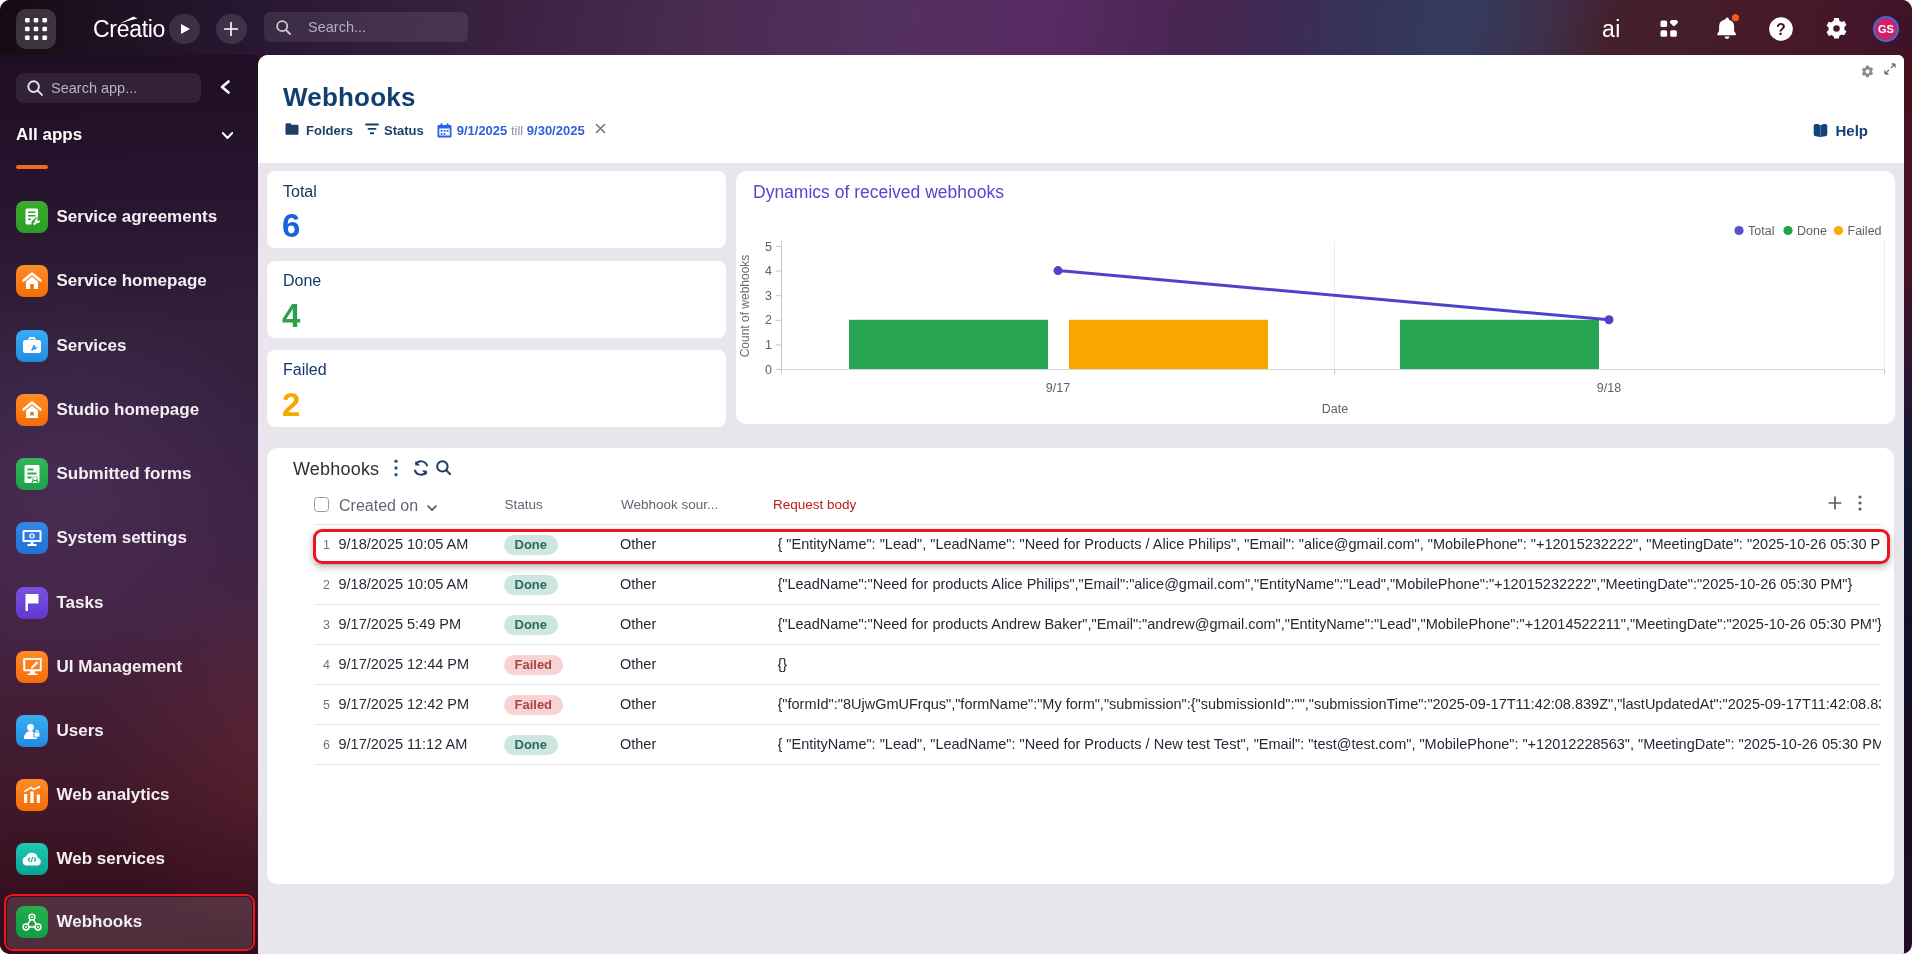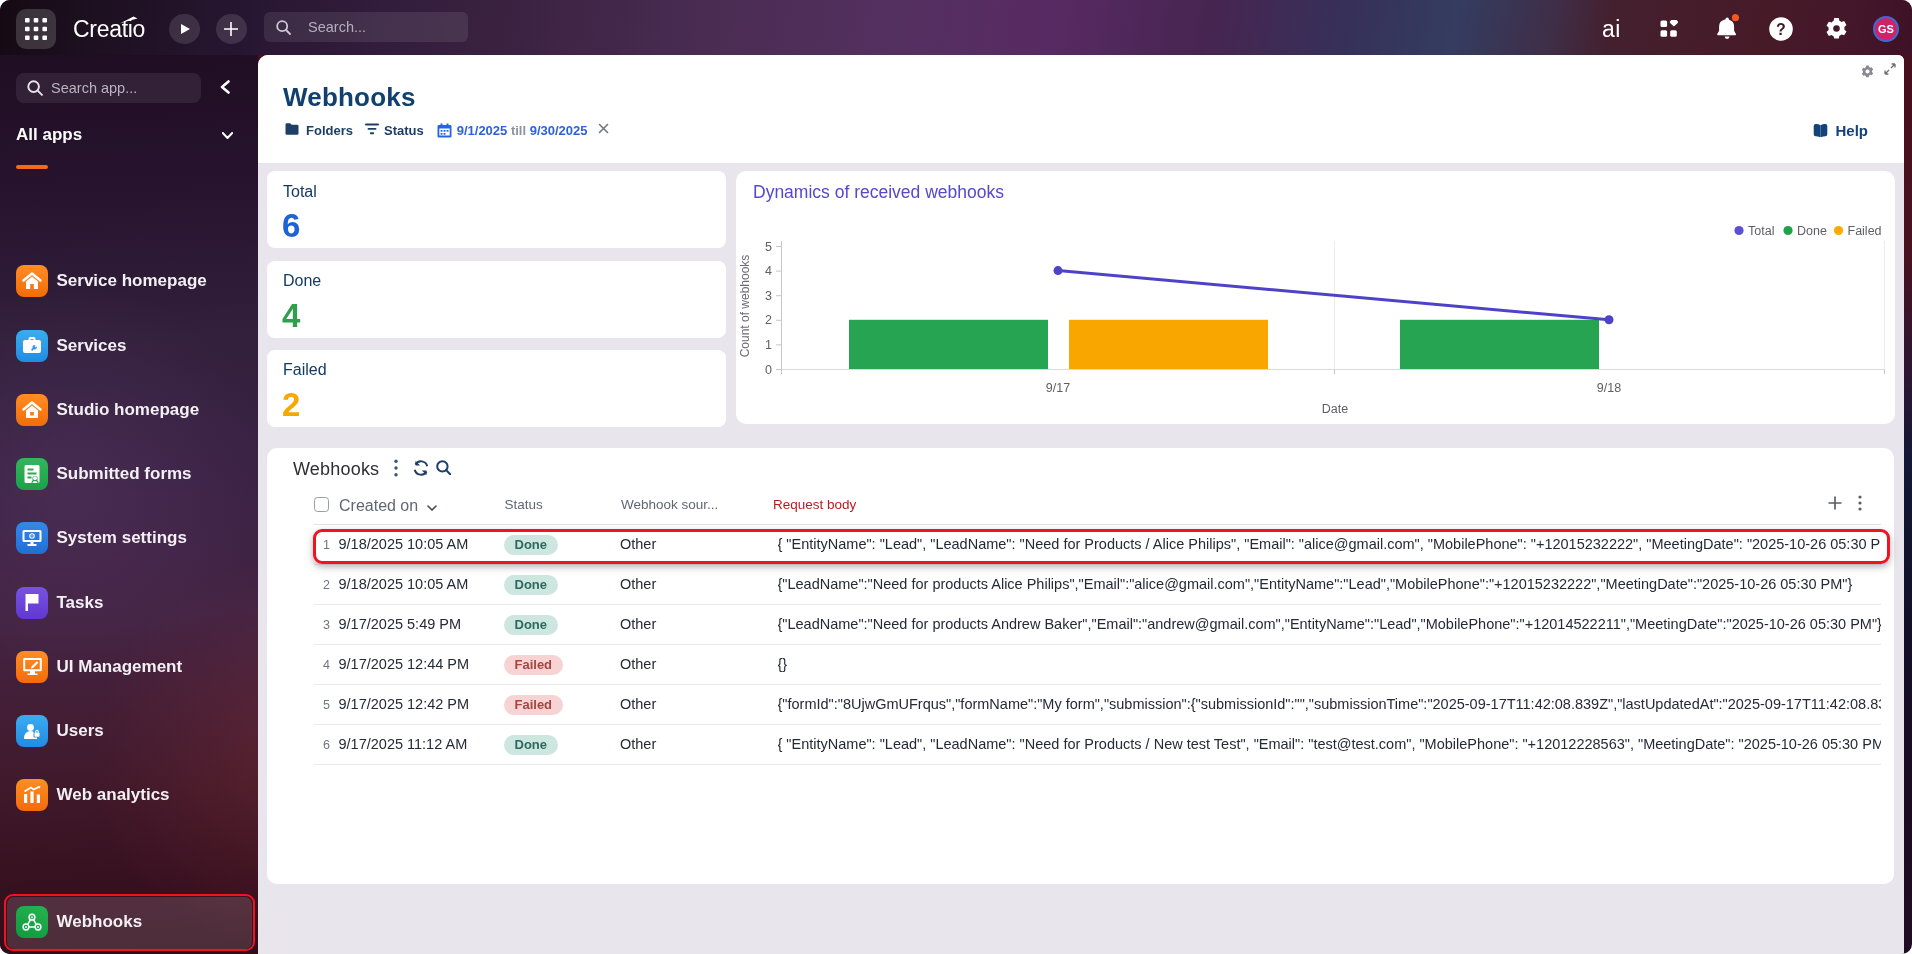--- a/index.html
+++ b/index.html
@@ -4,21 +4,21 @@
 <style>
 * { margin:0; padding:0; box-sizing:border-box; }
 html,body { width:1912px; height:954px; background:#fff; font-family:"Liberation Sans", sans-serif; overflow:hidden; }
 #app { position:absolute; left:0; top:0; width:1912px; height:954px; border-radius:10px; overflow:hidden;
   background:linear-gradient(180deg,#470f1c 0%,#4a1120 26%,#2a1633 40%,#131836 48%,#121027 65%,#1c0b20 85%,#200d24 100%); }
 
 #topbar { position:absolute; left:0; top:0; width:1912px; height:55px;
   background:linear-gradient(100deg,#150a13 0%,#1d1020 5%,#271631 13%,#321d3c 20%,#3a2140 26%,#4a2c52 37%,#543060 47%,#582a63 55%,#472551 63%,#373059 70%,#343c60 76%,#3f2e48 81%,#44202e 84%,#471a28 92%,#44162a 97%,#3f1126 100%); }
 .gridbtn { position:absolute; left:16px; top:9px; width:40px; height:40px; border-radius:10px; background:rgba(255,255,255,0.16); }
 .gridbtn svg { position:absolute; left:8px; top:8px; }
-#logo { position:absolute; left:73px; top:16px; color:#fff; font-size:23px; font-weight:400; letter-spacing:-0.3px; }
+#logo { position:absolute; left:93px; top:16px; color:#fff; font-size:23px; font-weight:400; letter-spacing:-0.3px; }
 .circbtn { position:absolute; top:13.5px; width:30.5px; height:30.5px; border-radius:50%; background:rgba(255,255,255,0.12); }
 #topsearch { position:absolute; left:264px; top:11.5px; width:204px; height:30px; border-radius:6px; background:rgba(255,255,255,0.09); color:#b5aebb; font-size:14.5px; line-height:30px; }
 #topsearch span { margin-left:44px; }
 .topicon { position:absolute; }
 
 #sidebar { position:absolute; left:0; top:55px; width:258px; height:899px;
   background:
    radial-gradient(circle 270px at 285px 700px, rgba(200,68,60,0.17), rgba(200,68,60,0) 72%),
    radial-gradient(circle 290px at 70px 430px, rgba(140,95,160,0.16), rgba(140,95,160,0) 70%),
    linear-gradient(178deg,#1f0e23 0%,#27132e 15%,#32203c 32%,#3b2244 48%,#422343 62%,#431e36 72%,#3f1829 82%,#371020 92%,#2f0d1a 100%); padding-left: 36px; }
@@ -125,20 +125,27 @@
           <circle cx="6.2" cy="6.2" r="5" fill="none" stroke="#e8e2ea" stroke-width="1.8"></circle>
           <path d="M10 10 L14 14" stroke="#e8e2ea" stroke-width="1.8" stroke-linecap="round"></path>
         </svg><span>Search app...</span></div>
     <svg id="collapse" width="12" height="14" viewBox="0 0 12 14">
         <path d="M9.5 1.5 L3 7 L9.5 12.5" fill="none" stroke="#fff" stroke-width="2.6" stroke-linecap="round" stroke-linejoin="round"></path>
       </svg>
     <div id="allapps">All apps<svg width="11" height="7" viewBox="0 0 11 7">
           <path d="M0.8 1 L5.5 6 L10.2 1" fill="none" stroke="#fff" stroke-width="2" stroke-linecap="round" stroke-linejoin="round"></path>
         </svg></div>
     <div id="orangebar"></div>
+    <div class="mi" style="top:146px">
+        <div class="ic" style="background:linear-gradient(180deg,#3cab2e,#2b9c28)"><svg width="18" height="18" viewBox="0 0 18 18" style="margin:7px">
+            <path fill="#fff" d="M4 0.5 h9.5 A1.5 1.5 0 0 1 15 2 v7.5 h-2.2 l-4.3 4.3 V16.5 H4 A1.5 1.5 0 0 1 2.5 15 V2 A1.5 1.5 0 0 1 4 0.5 z M5 3.5 v1.6 h7.5 V3.5 z M5 7 v1.6 h7.5 V7 z M5 10.5 v1.6 h3 v-1.6 z" fill-rule="evenodd"></path>
+            <path fill="#fff" d="M16.9 11.9 a2.5 2.5 0 0 1 -3.2 3.2 l-2.2 2.2 -1.5 -1.5 2.2 -2.2 a2.5 2.5 0 0 1 3.2 -3.2 l-1.4 1.4 1.5 1.5 z"></path>
+          </svg></div>
+        <div class="lb">Service agreements</div>
+      </div>
     <div class="mi" style="top:210px">
         <div class="ic" style="background:linear-gradient(180deg,#ff8d26,#f36c07)"><svg width="20" height="18" viewBox="0 0 20 18" style="margin:7px 6px">
             <path d="M1.5 8.5 L10 1.5 L18.5 8.5" fill="none" stroke="#fff" stroke-width="2.4" stroke-linecap="round" stroke-linejoin="round"></path>
             <path fill="#fff" d="M4 9.5 L10 4.5 L16 9.5 V17 H11.8 V12 H8.2 V17 H4 Z"></path>
           </svg></div>
         <div class="lb">Service homepage</div>
       </div>
     <div class="mi" style="top:274.5px">
         <div class="ic" style="background:linear-gradient(180deg,#3dabf2,#1e8de2)"><svg width="20" height="18" viewBox="0 0 20 18" style="margin:7px 6px">
             <path fill="#fff" d="M6.5 3 V1.8 A1.8 1.8 0 0 1 8.3 0 h3.4 A1.8 1.8 0 0 1 13.5 1.8 V3 H17 a2 2 0 0 1 2 2 v9 a2 2 0 0 1 -2 2 H3 a2 2 0 0 1 -2 -2 V5 a2 2 0 0 1 2 -2 z M8.5 3 h3 V2 h-3 z"></path>
@@ -196,20 +203,27 @@
       </div>
     <div class="mi" style="top:724px">
         <div class="ic" style="background:linear-gradient(180deg,#ff8d26,#f36c07)"><svg width="18" height="18" viewBox="0 0 18 18" style="margin:7px">
             <rect x="1" y="8" width="3.2" height="9" fill="#fff"></rect>
             <rect x="7.4" y="5.5" width="3.2" height="11.5" fill="#fff"></rect>
             <rect x="13.8" y="8.5" width="3.2" height="8.5" fill="#fff"></rect>
             <path d="M1.5 5.5 L8 1.5 l2.5 2 L16.5 0.7" fill="none" stroke="#fff" stroke-width="1.6"></path>
             <path d="M17.5 0 l-3 0.5 2 2 z" fill="#fff"></path>
           </svg></div>
         <div class="lb">Web analytics</div>
+      </div>
+    <div class="mi" style="top:788px">
+        <div class="ic" style="background:linear-gradient(180deg,#1fc8b7,#0aa292)"><svg width="20" height="14" viewBox="0 0 20 14" style="margin:9px 6px">
+            <path fill="#fff" d="M5 13.5 a4.5 4.5 0 0 1 -0.8 -8.9 a6 6 0 0 1 11.6 1.4 a3.8 3.8 0 0 1 -0.6 7.5 z"></path>
+            <path d="M8 5.5 l-1.7 2 1.7 2 M12 5.5 l1.7 2 -1.7 2 M10.7 4.8 l-1.5 5.4" stroke="#11b3a2" stroke-width="1.2" fill="none"></path>
+          </svg></div>
+        <div class="lb">Web services</div>
       </div>
     <div id="whrow"></div>
     <div id="whbox"></div>
     <div class="mi" style="top:851px">
         <div class="ic" style="background:linear-gradient(200deg,#27b350,#0e9a3e)"><svg width="20" height="19" viewBox="0 0 20 19" style="margin:6.5px 6px">
             <g fill="none" stroke="#fff" stroke-width="1.5">
               <circle cx="10" cy="4.2" r="2.9"></circle>
               <circle cx="4" cy="14" r="2.9"></circle>
               <circle cx="16" cy="14" r="2.9"></circle>
               <path d="M8.6 6.7 L5.5 11.6 M11.4 6.7 L14.5 11.6 M6.9 14 h6.2"></path>
@@ -241,21 +255,21 @@
             <path fill="#2563eb" d="M3.5 0.5 h2 v1.6 h4 V0.5 h2 v1.6 h1.7 A1.3 1.3 0 0 1 14.5 3.4 V13.2 a1.3 1.3 0 0 1 -1.3 1.3 H1.8 A1.3 1.3 0 0 1 0.5 13.2 V3.4 A1.3 1.3 0 0 1 1.8 2.1 h1.7 z M2.3 5.6 v7 h10.4 v-7 z"></path>
             <g fill="#2563eb">
               <rect x="3.6" y="7" width="1.9" height="1.7"></rect>
               <rect x="6.6" y="7" width="1.9" height="1.7"></rect>
               <rect x="9.6" y="7" width="1.9" height="1.7"></rect>
               <rect x="3.6" y="10" width="1.9" height="1.7"></rect>
               <rect x="6.6" y="10" width="1.9" height="1.7"></rect>
             </g>
           </svg>
         <span style="color:#2e62d9">9/1/2025</span>
-          <span style="color:#8b93a1;font-weight:700">&nbsp;till&nbsp;</span>
+          <span style="color:#8b93a1;font-weight:400">&nbsp;till&nbsp;</span>
           <span style="color:#2e62d9">9/30/2025</span>
         <svg width="11" height="11" viewBox="0 0 11 11" style="margin-left:10px">
             <path d="M1.5 1.5 L9.5 9.5 M9.5 1.5 L1.5 9.5" stroke="#6f7680" stroke-width="1.6" stroke-linecap="round"></path>
           </svg>
       </div>
       <div id="help">
         <svg width="15" height="13" viewBox="0 0 15 13" style="margin-right:7px">
             <path fill="#14427a" d="M7.5 1.2 C6.2 0.3 4.2 0 2.7 0 A2 2 0 0 0 0.7 2 V10.2 A2 2 0 0 0 2.7 12.2 c1.5 0 3.5 0.3 4.8 1.2 z"></path>
             <path fill="#14427a" d="M7.9 1.2 C9.2 0.3 11.2 0 12.7 0 a2 2 0 0 1 2 2 V10.2 a2 2 0 0 1 -2 2 c-1.5 0 -3.5 0.3 -4.8 1.2 z" transform="translate(-0.4 0)"></path>
           </svg>

